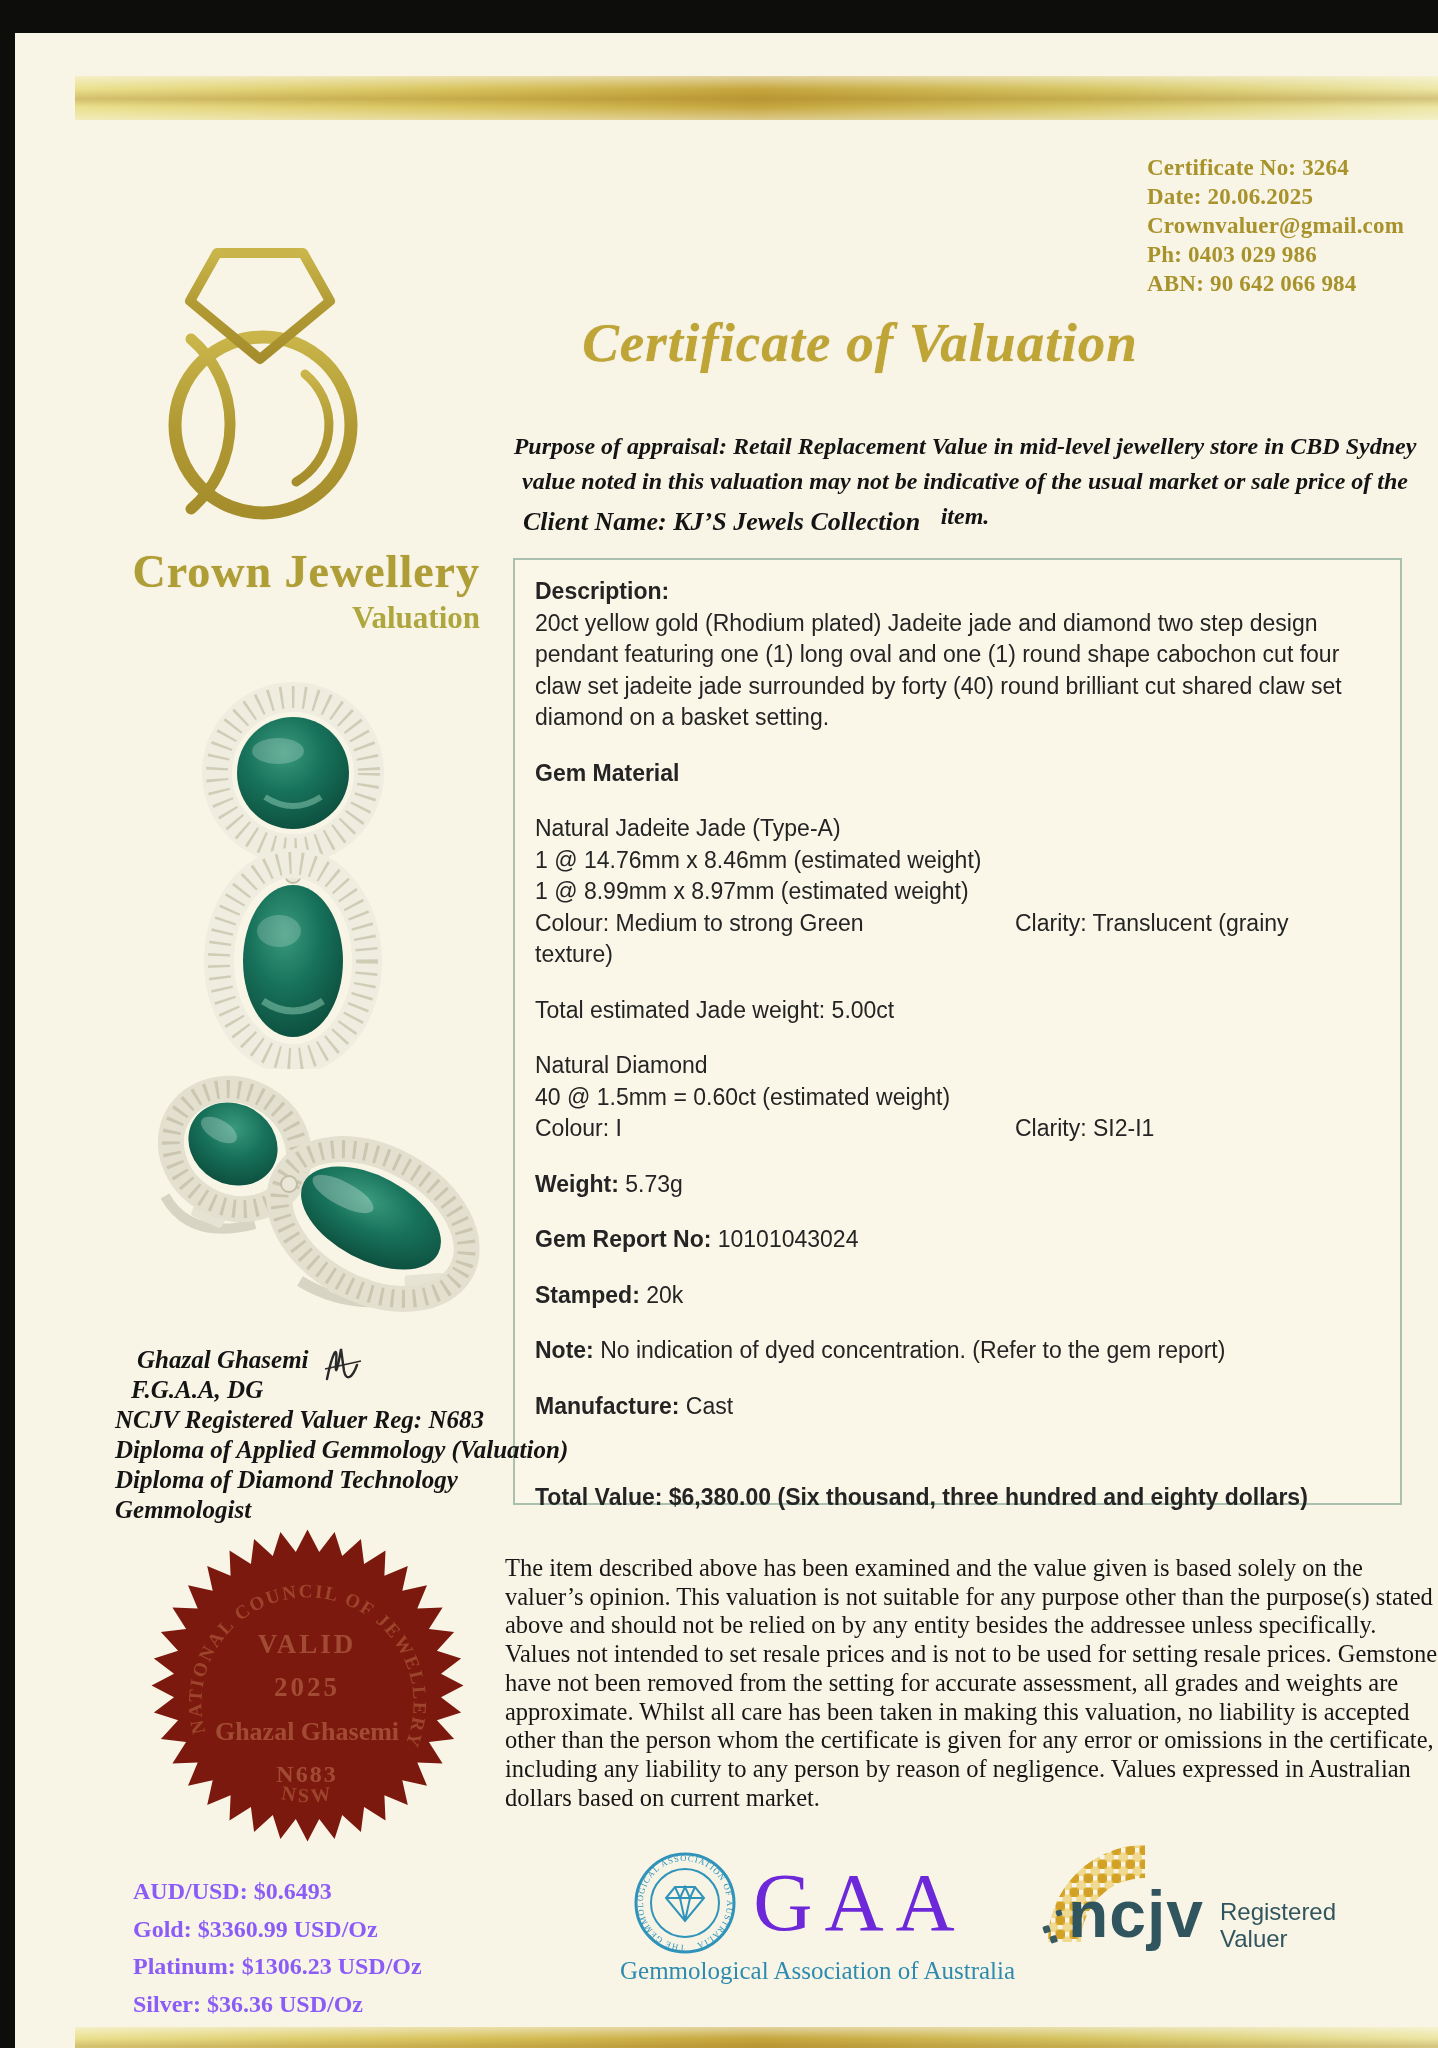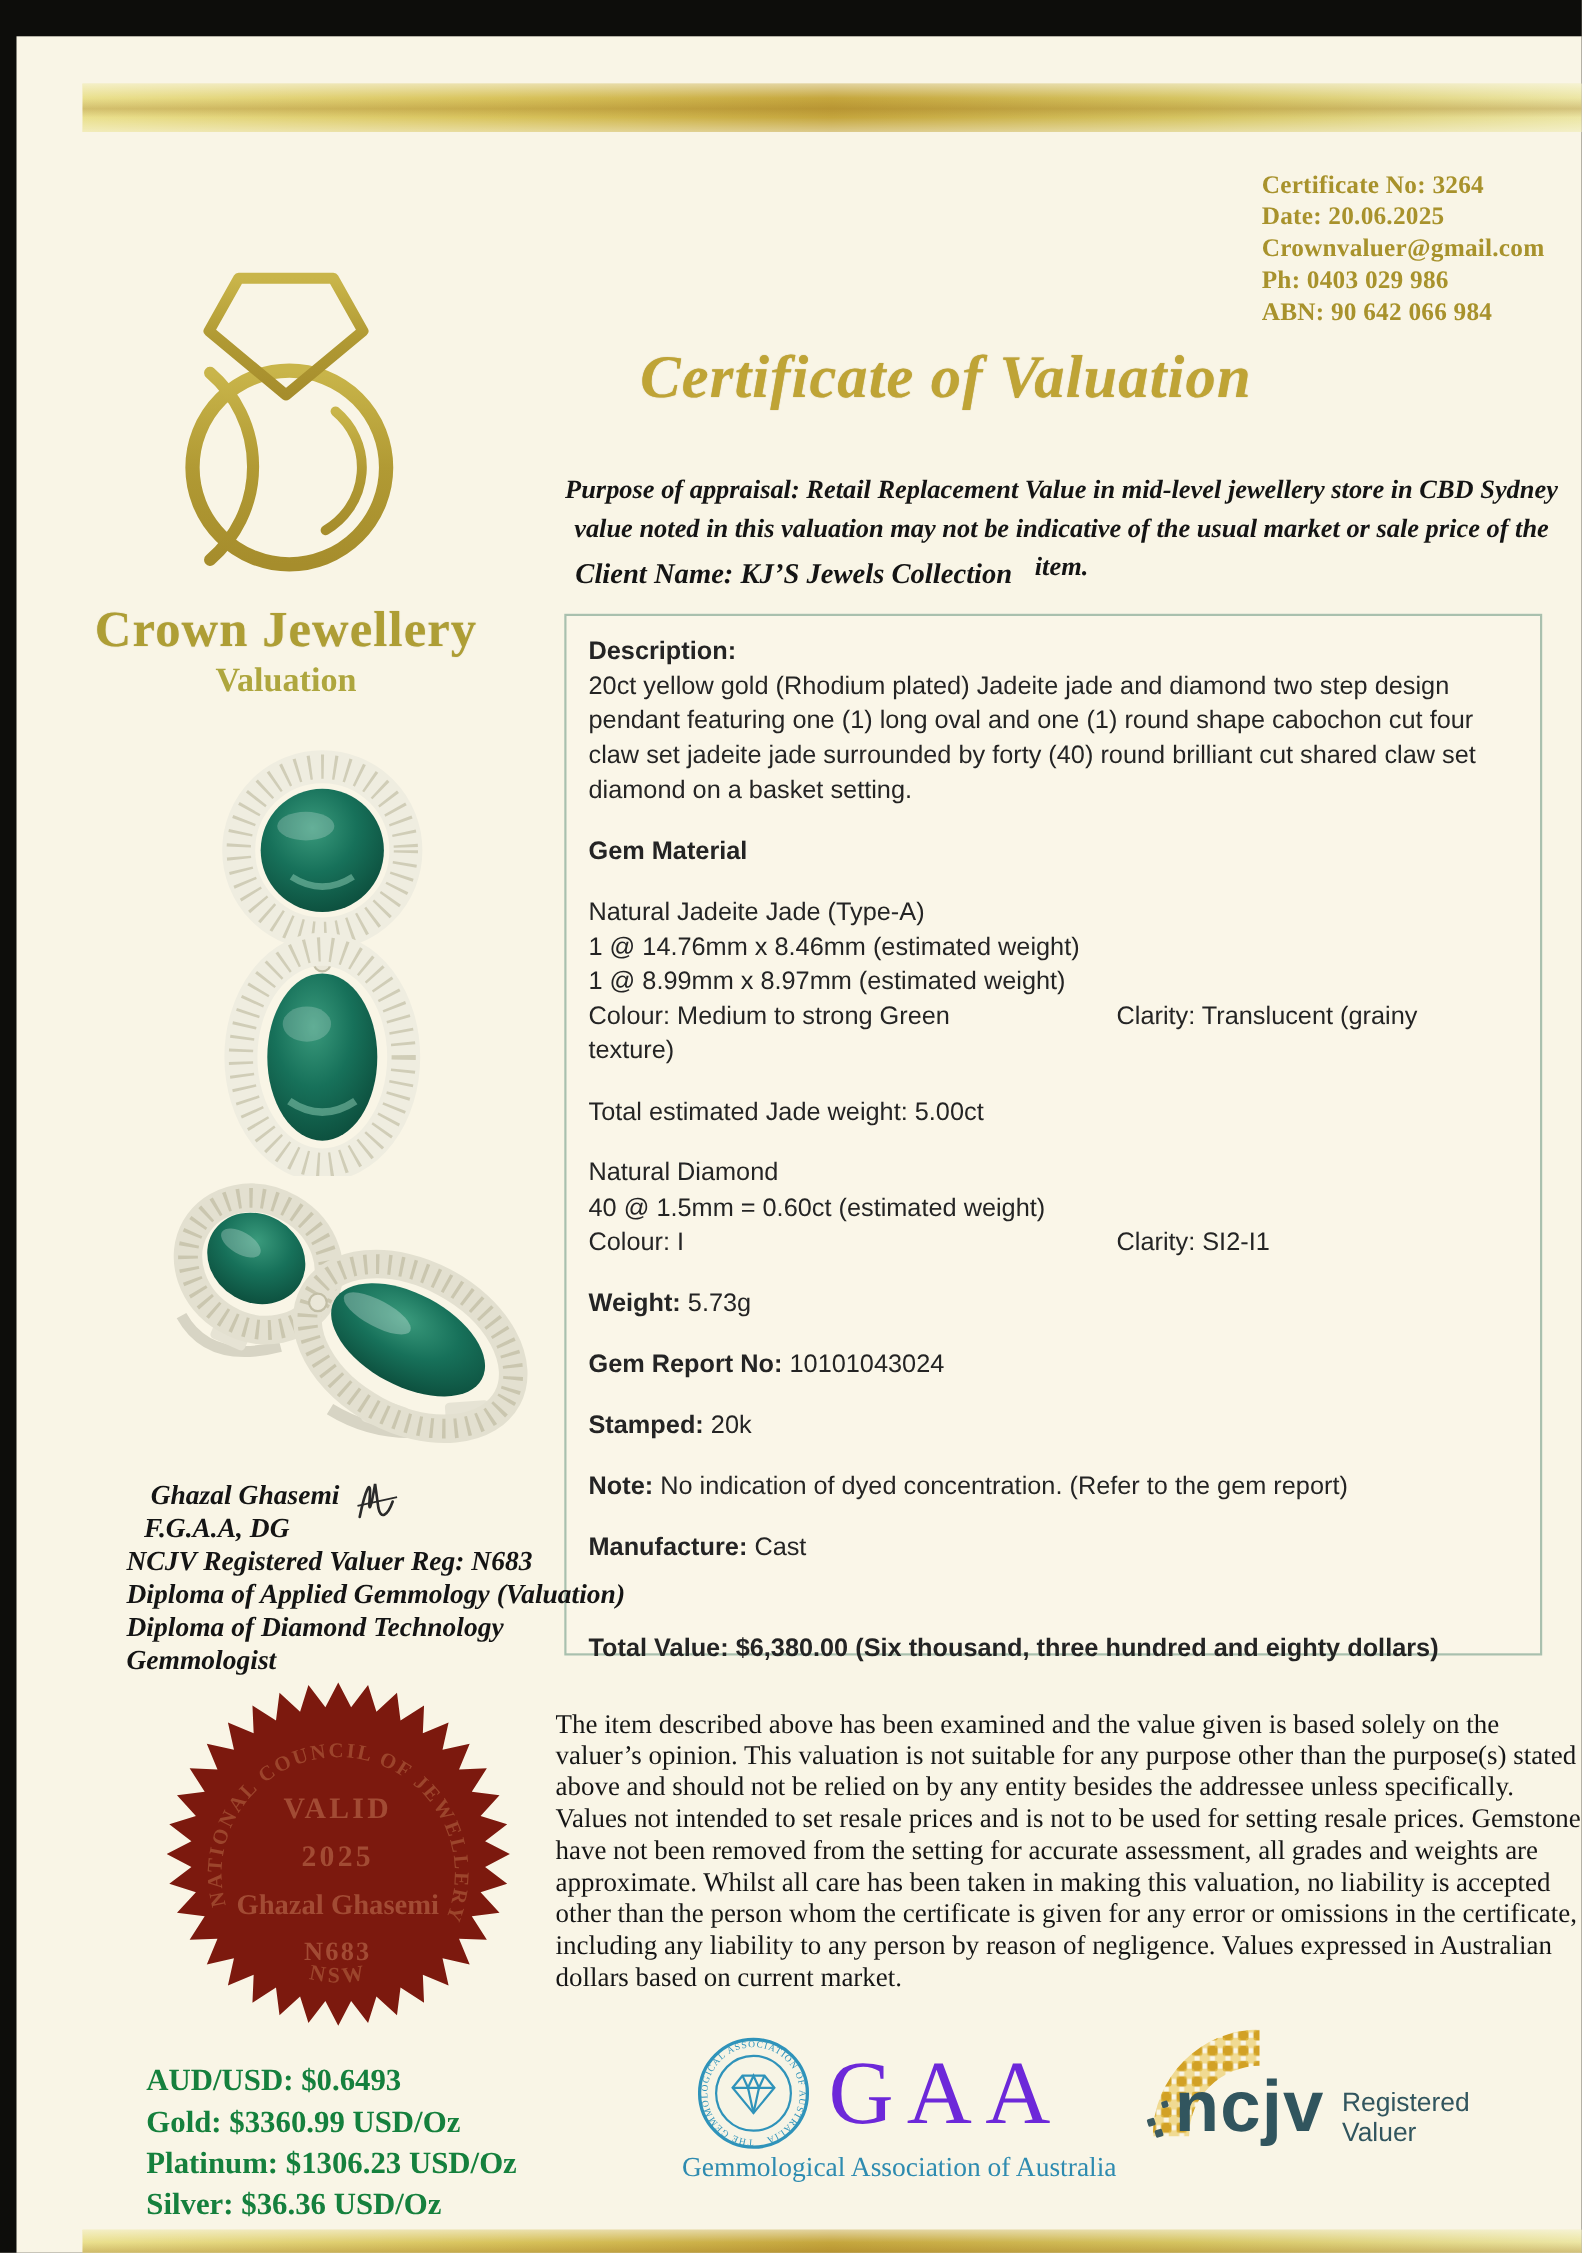--- a/index.html
+++ b/index.html
@@ -11,21 +11,21 @@
       linear-gradient(180deg, rgba(255,255,255,.5) 0%, rgba(255,255,255,0) 30%, rgba(150,105,25,.28) 52%, rgba(255,255,255,0) 70%, rgba(255,255,255,.4) 100%),
       linear-gradient(90deg,#eae08e 0%,#d8c35c 28%,#c5a63d 50%,#d6c562 74%,#ece6a4 100%);}
   .band-top{top:43px;}
   .band-bottom{top:1994px;height:38px;}
 
   .contact{position:absolute;left:1132px;top:120px;color:#a8922c;font-weight:bold;font-size:23px;line-height:29px;letter-spacing:.2px;}
   .contact-line{white-space:nowrap;}
 
   .logo-svg{position:absolute;left:80px;top:178px;}
 
-  .brand{position:absolute;left:25px;top:512px;width:440px;text-align:center;font-weight:bold;}
+  .brand{position:absolute;left:25px;top:512px;width:440px;text-align:right;font-weight:bold;}
   .brand-name{font-size:46px;color:#ae9e35;letter-spacing:1px;text-shadow:0 0 1px rgba(150,130,40,.5);}
   .brand-sub{font-size:31px;color:#aea63e;margin-top:2px;}
 
   .title{position:absolute;left:480px;top:278px;width:730px;text-align:center;font-size:55px;font-style:italic;font-weight:bold;color:#bfa436;letter-spacing:1px;text-shadow:0 0 1px rgba(150,120,30,.55);}
 
   .purpose{position:absolute;left:495px;top:396px;width:910px;text-align:center;font-size:24px;font-weight:bold;font-style:italic;color:#141414;line-height:35px;}
   .client{position:absolute;left:508px;top:474px;font-size:26px;font-weight:bold;font-style:italic;color:#141414;}
 
   .vbox{position:absolute;left:498px;top:525px;width:889px;height:947px;border:2px solid #a9c0ae;box-sizing:border-box;padding:16px 18px 0 20px;font-family:"Liberation Sans",sans-serif;color:#242424;background:rgba(250,247,233,.6);}
   .vline{font-size:23px;line-height:31.5px;position:relative;}
@@ -40,21 +40,21 @@
 
   .valuer{position:absolute;left:100px;top:1312px;font-size:25px;font-weight:bold;font-style:italic;line-height:30px;color:#141414;}
   .valuer .valuer-line:nth-child(1){padding-left:22px;}
   .valuer .valuer-line:nth-child(2){padding-left:16px;}
   .signature-svg{position:absolute;left:308px;top:1306px;}
 
   .seal-svg{position:absolute;left:135px;top:1495px;}
 
   .disclaimer{position:absolute;left:490px;top:1521px;width:940px;font-size:24.5px;line-height:28.7px;color:#161616;}
 
-  .rates{position:absolute;left:118px;top:1840px;font-size:28px;font-weight:bold;line-height:37.5px;color:#15803d;}
+  .rates{position:absolute;left:118px;top:1840px;font-size:24px;font-weight:bold;line-height:37.5px;color:#8b5cf6;}
 
   .gaa{position:absolute;left:605px;top:1818px;width:360px;text-align:center;}
   .gaa-row{display:flex;align-items:center;justify-content:center;gap:16px;}
   .gaa-acronym{font-size:82px;color:#6d28d9;letter-spacing:12px;line-height:100px;}
   .gaa-name{font-size:25px;color:#2e8bb0;margin-top:2px;white-space:nowrap;}
 
   .ncjv{position:absolute;left:1025px;top:1795px;width:360px;height:170px;}
   .ncjv-mosaic{position:absolute;left:0;top:2px;}
   .ncjv-acronym{position:absolute;left:28px;top:48px;font-family:"Liberation Sans",sans-serif;font-weight:bold;font-size:66px;color:#31555e;letter-spacing:1px;}
   .ncjv-label{position:absolute;left:180px;top:70px;font-family:"Liberation Sans",sans-serif;font-size:24px;line-height:27px;color:#31555e;}

